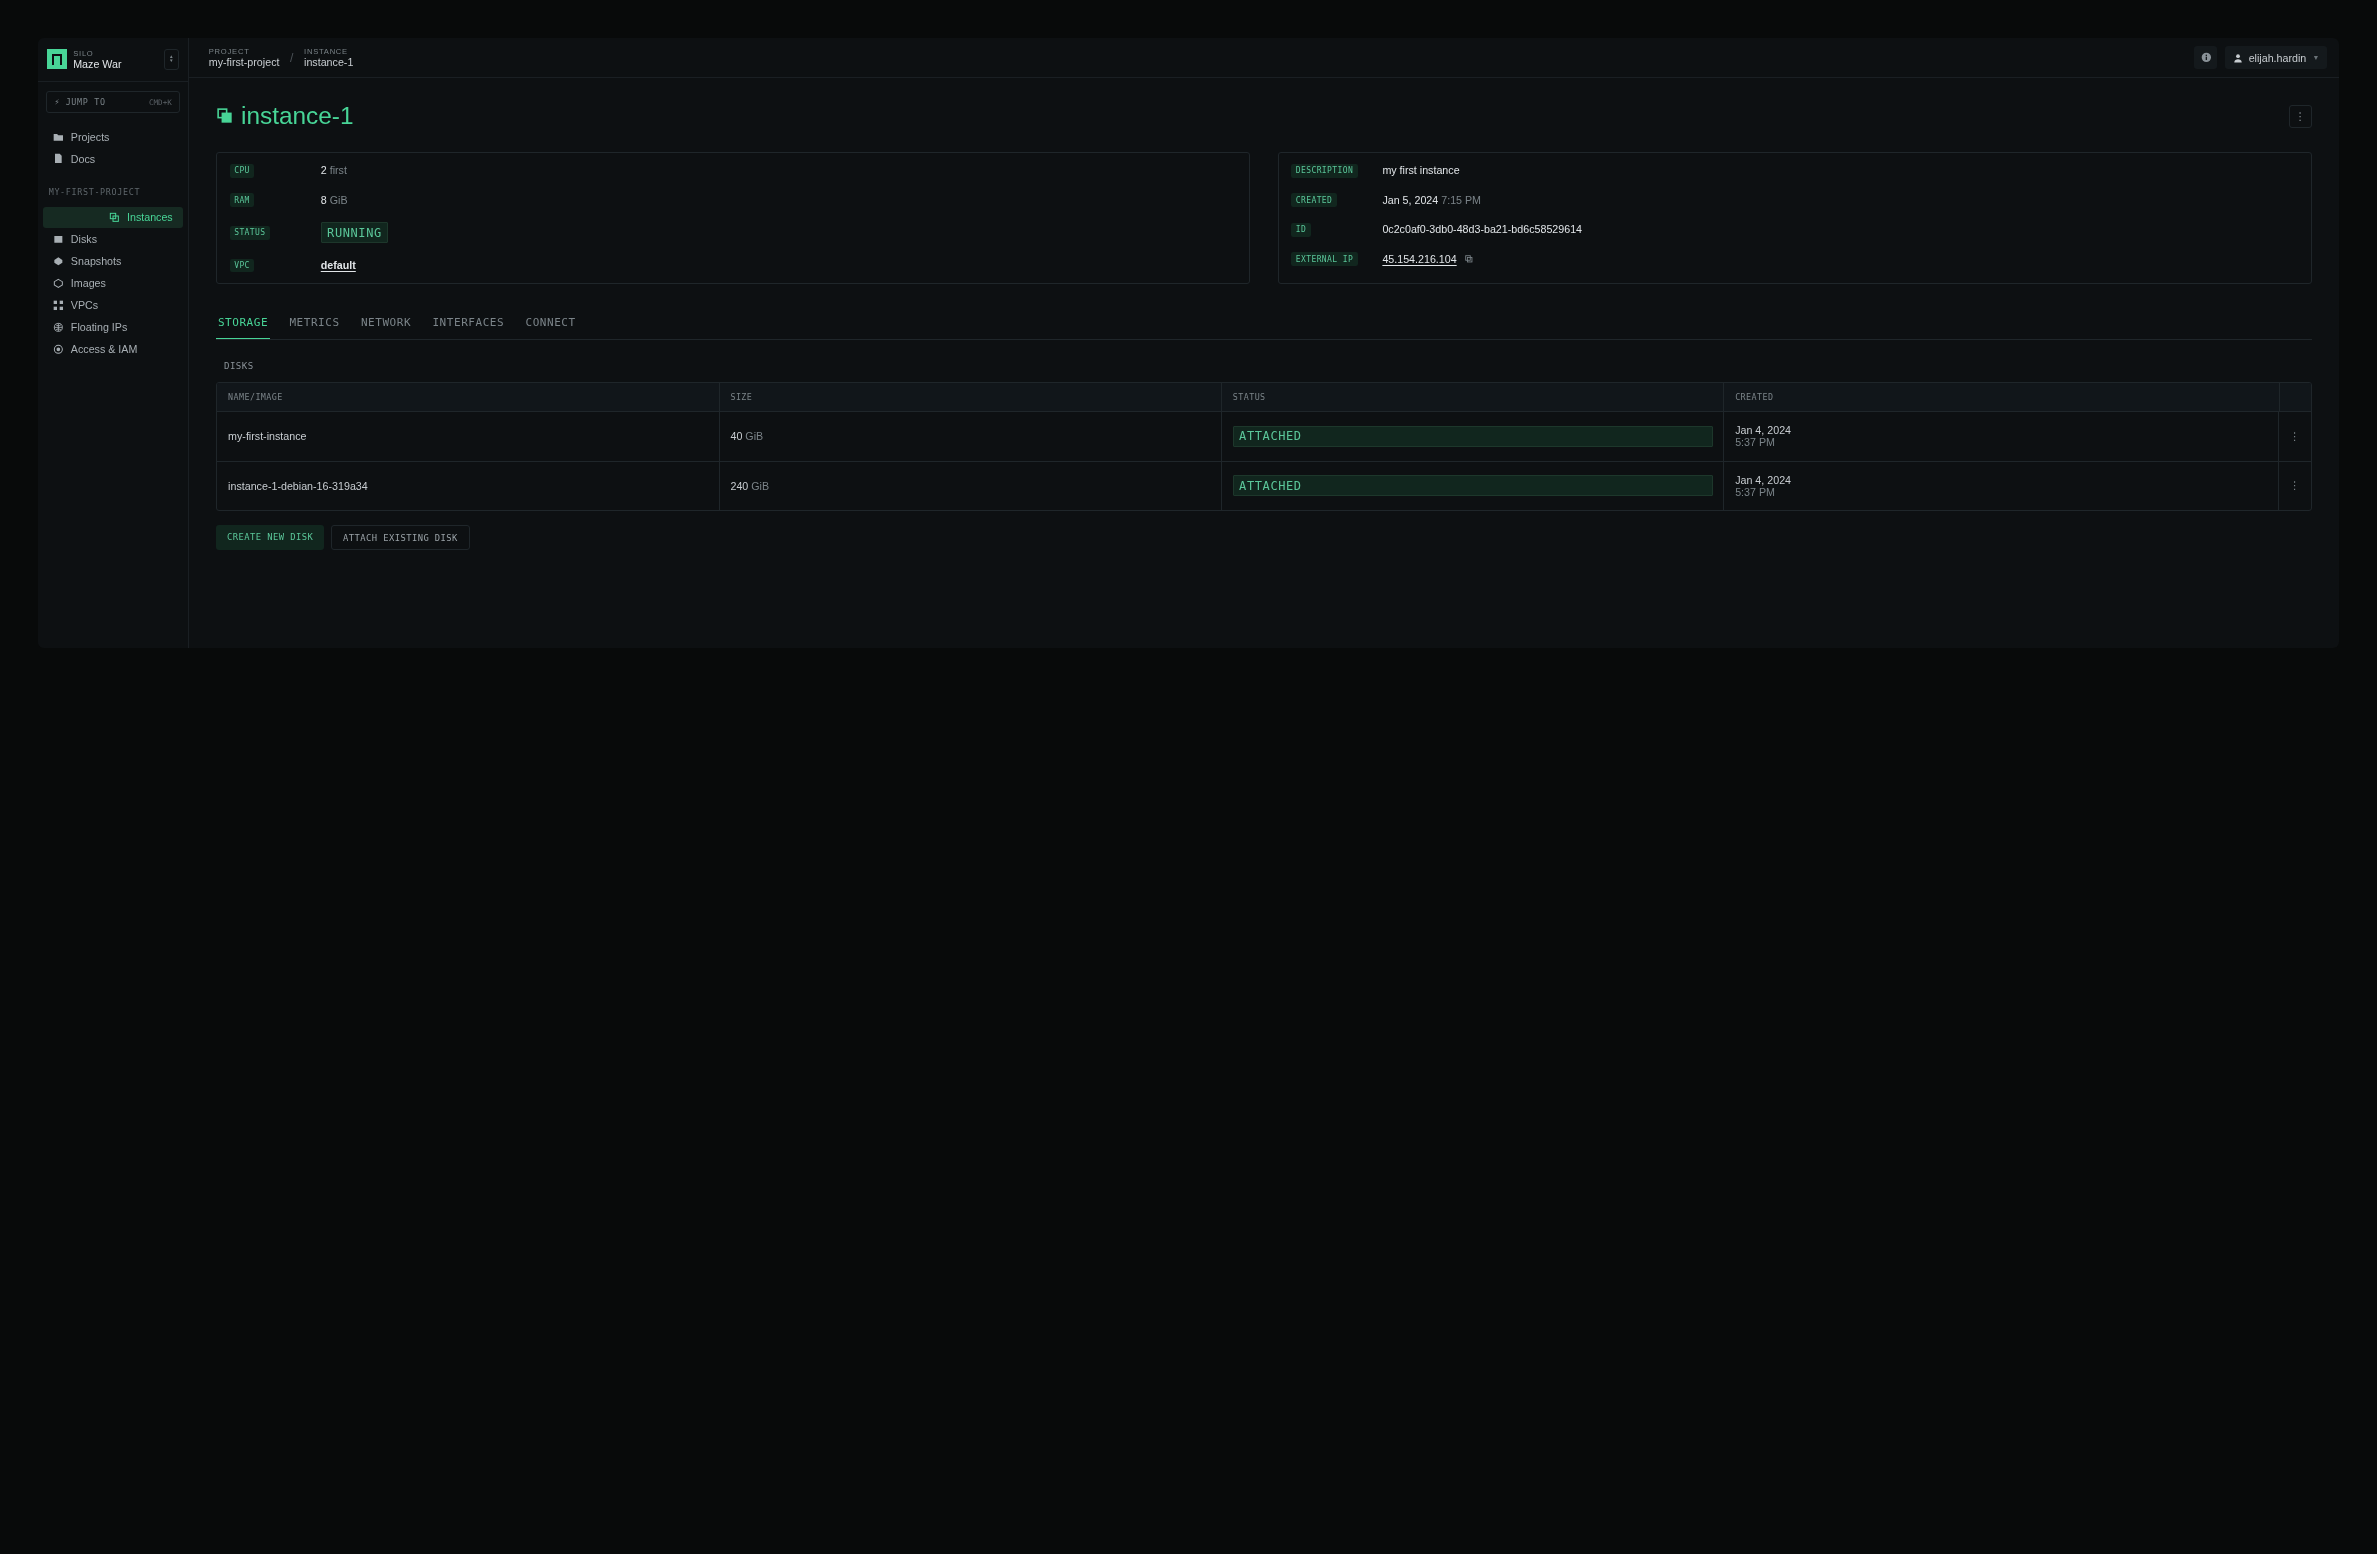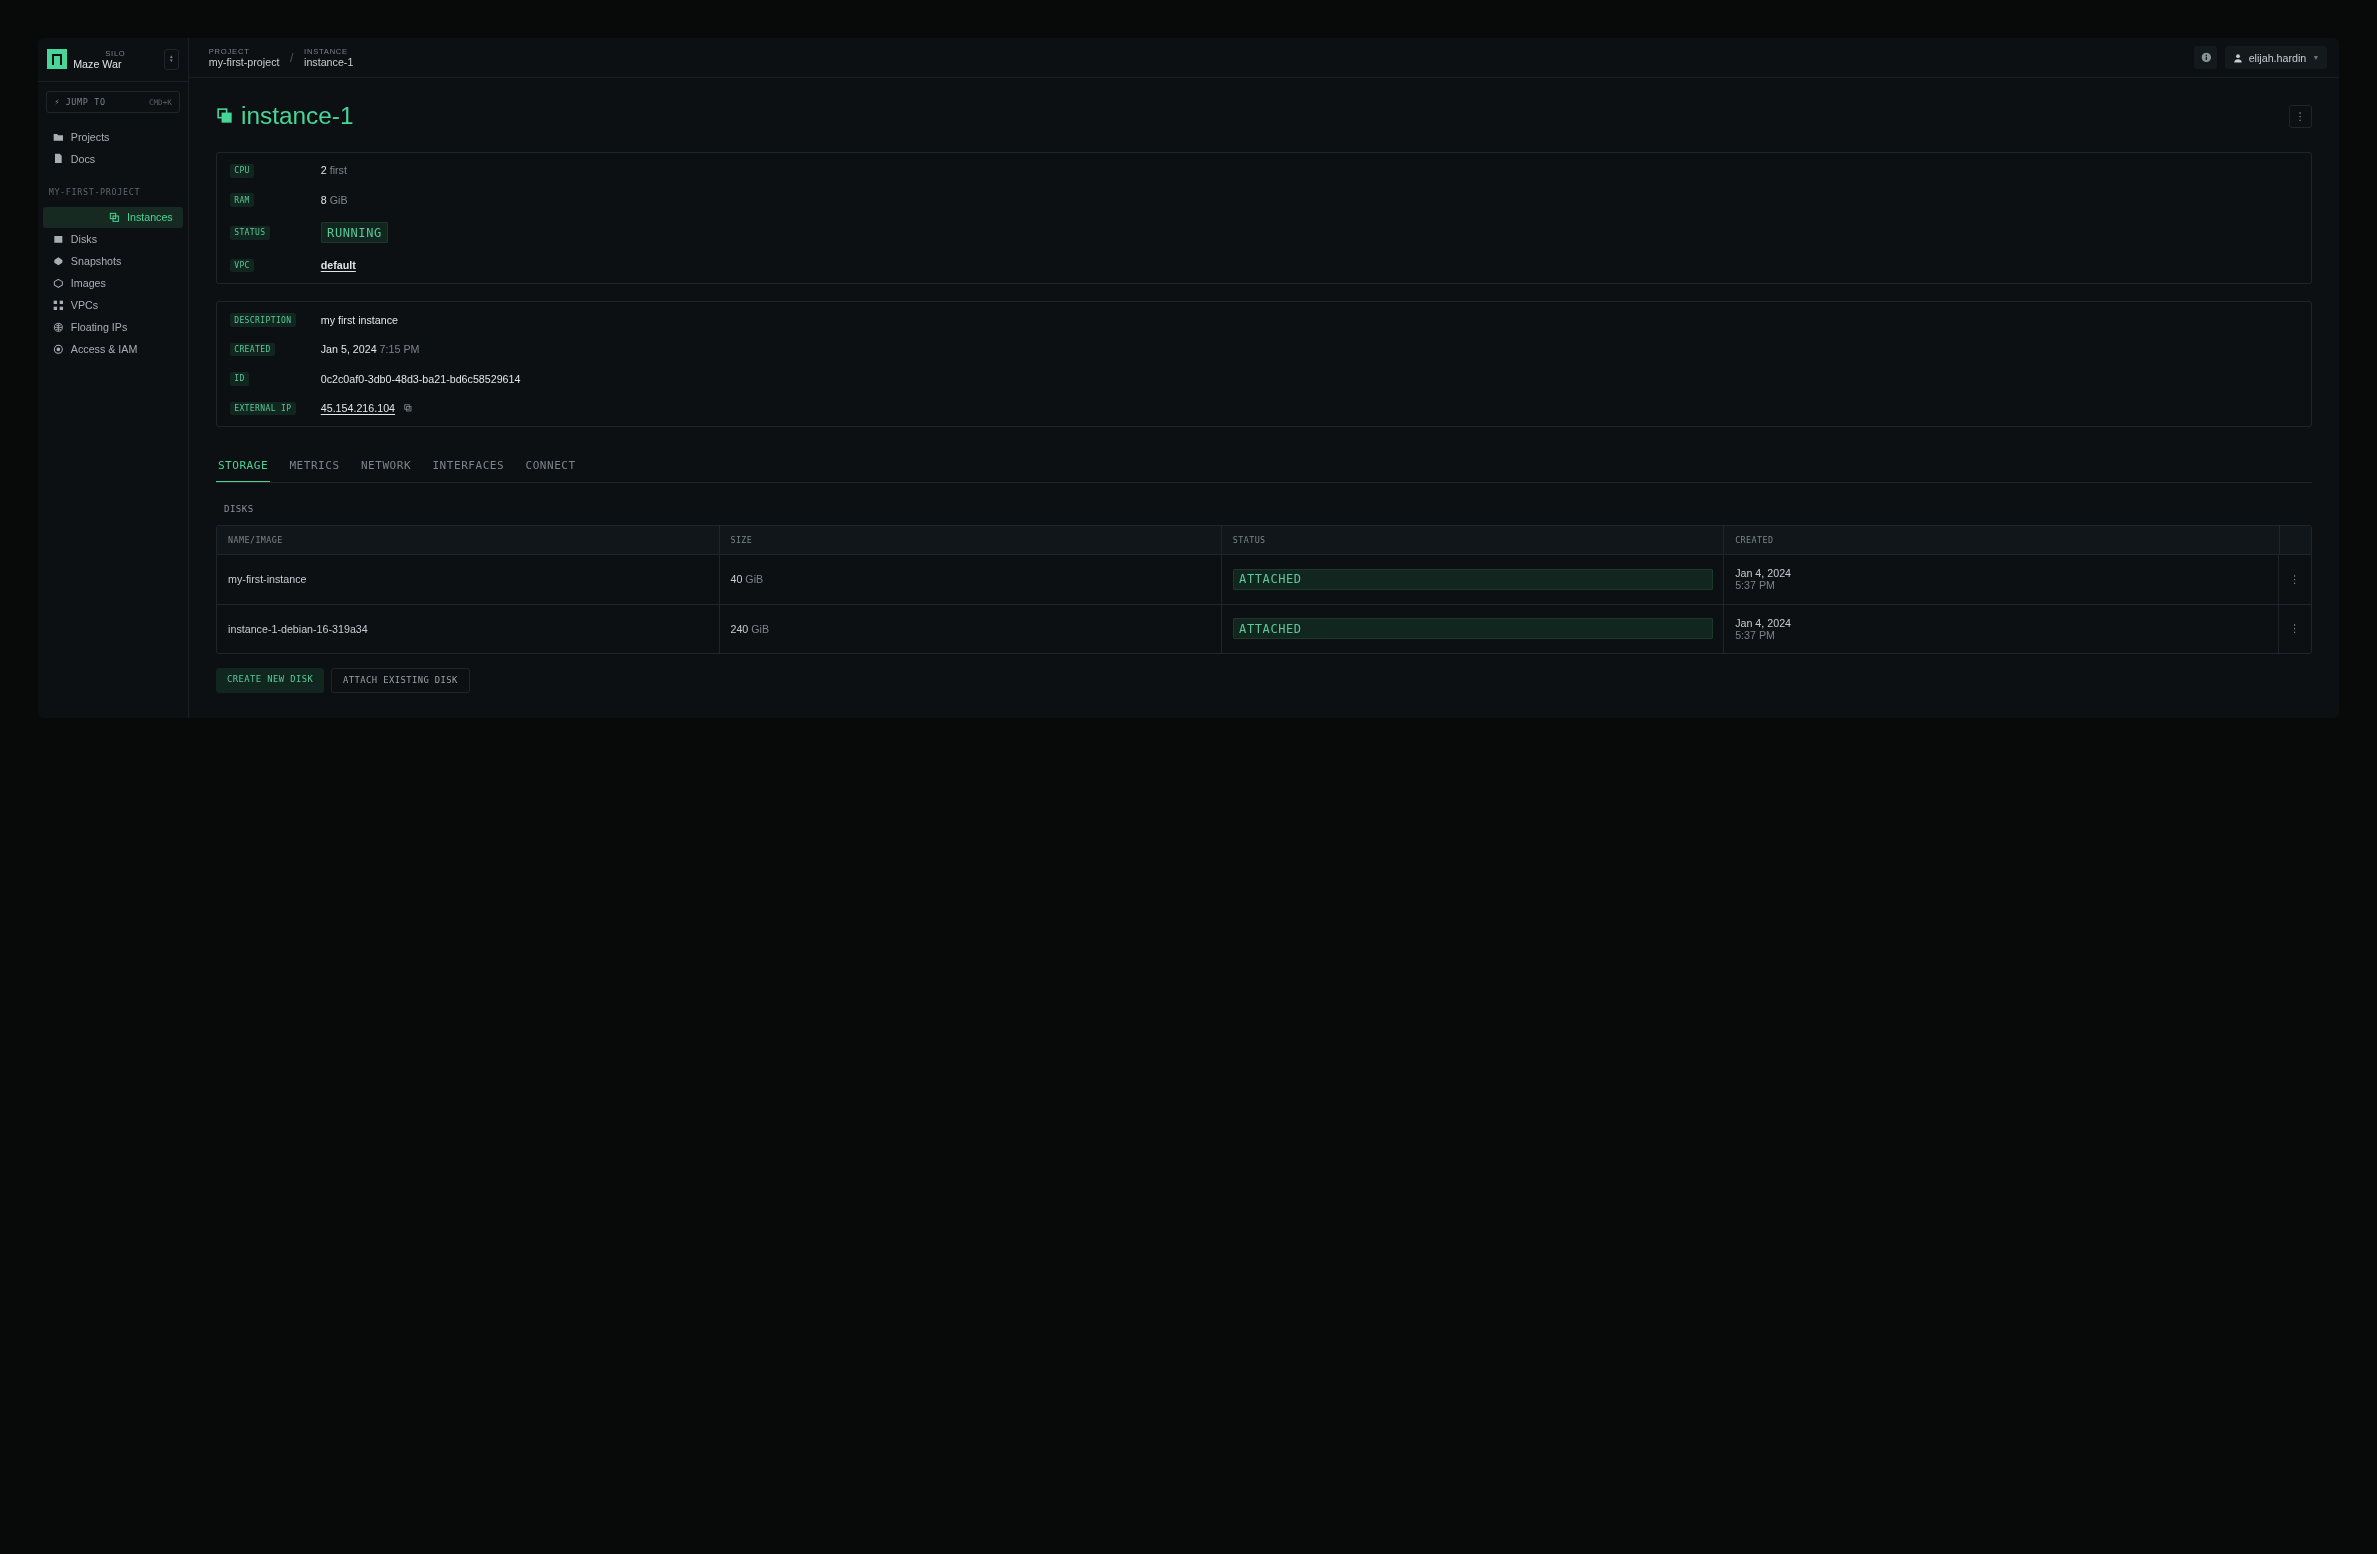--- a/index.html
+++ b/index.html
@@ -35,21 +35,21 @@
   width: 20px; height: 20px;
   background: #48d597;
   display: flex; align-items: center; justify-content: center;
 }
 .logo-inner {
   width: 10.7px; height: 10.7px;
   border: 2.3px solid #0d1012;
   border-bottom: none;
 }
 .silo-labels { flex: 1; }
-.silo-label-top { font-size: 7.6px; letter-spacing: 0.1em; color: #7b8489; text-transform: uppercase; margin-left: 32px; }
+.silo-label-top { font-size: 7.6px; letter-spacing: 0.1em; color: #7b8489; text-transform: uppercase; }
 .silo-label-bottom { font-size: 10.7px; color: #e1e5e8; }
 .chev-updown {
   width: 15.2px; height: 21.3px;
   border: 0.8px solid #1f262a;
   border-radius: 3px;
   display: flex; flex-direction: column; align-items: center; justify-content: center;
   color: #7b8489; font-size: 4.6px; line-height: 1;
 }
 .jumpto {
   margin: 9.1px 7.6px;
@@ -111,21 +111,21 @@
 .page-title {
   display: flex; align-items: center; gap: 7.6px;
   font-size: 24.4px; color: #48d597; font-weight: 400;
 }
 .title-icon svg { width: 17px; height: 17px; }
 .more-btn {
   width: 23px; height: 23px; border: 0.8px solid #1f262a; border-radius: 3px;
   display: flex; align-items: center; justify-content: center; color: #8a9298;
 }
 
-.panels { display: flex; gap: 17px; margin-bottom: 23px; flex-direction: column; }
+.panels { display: flex; gap: 28px; margin-bottom: 23px; }
 .panel {
   flex: 1;
   border: 0.8px solid #1f262a; border-radius: 3px;
   padding: 3px 0;
 }
 .prop-row { display: flex; align-items: center; padding: 7.6px 12.2px; gap: 15.2px; }
 .prop-key {
   min-width: 76px;
 }
 .tag {

